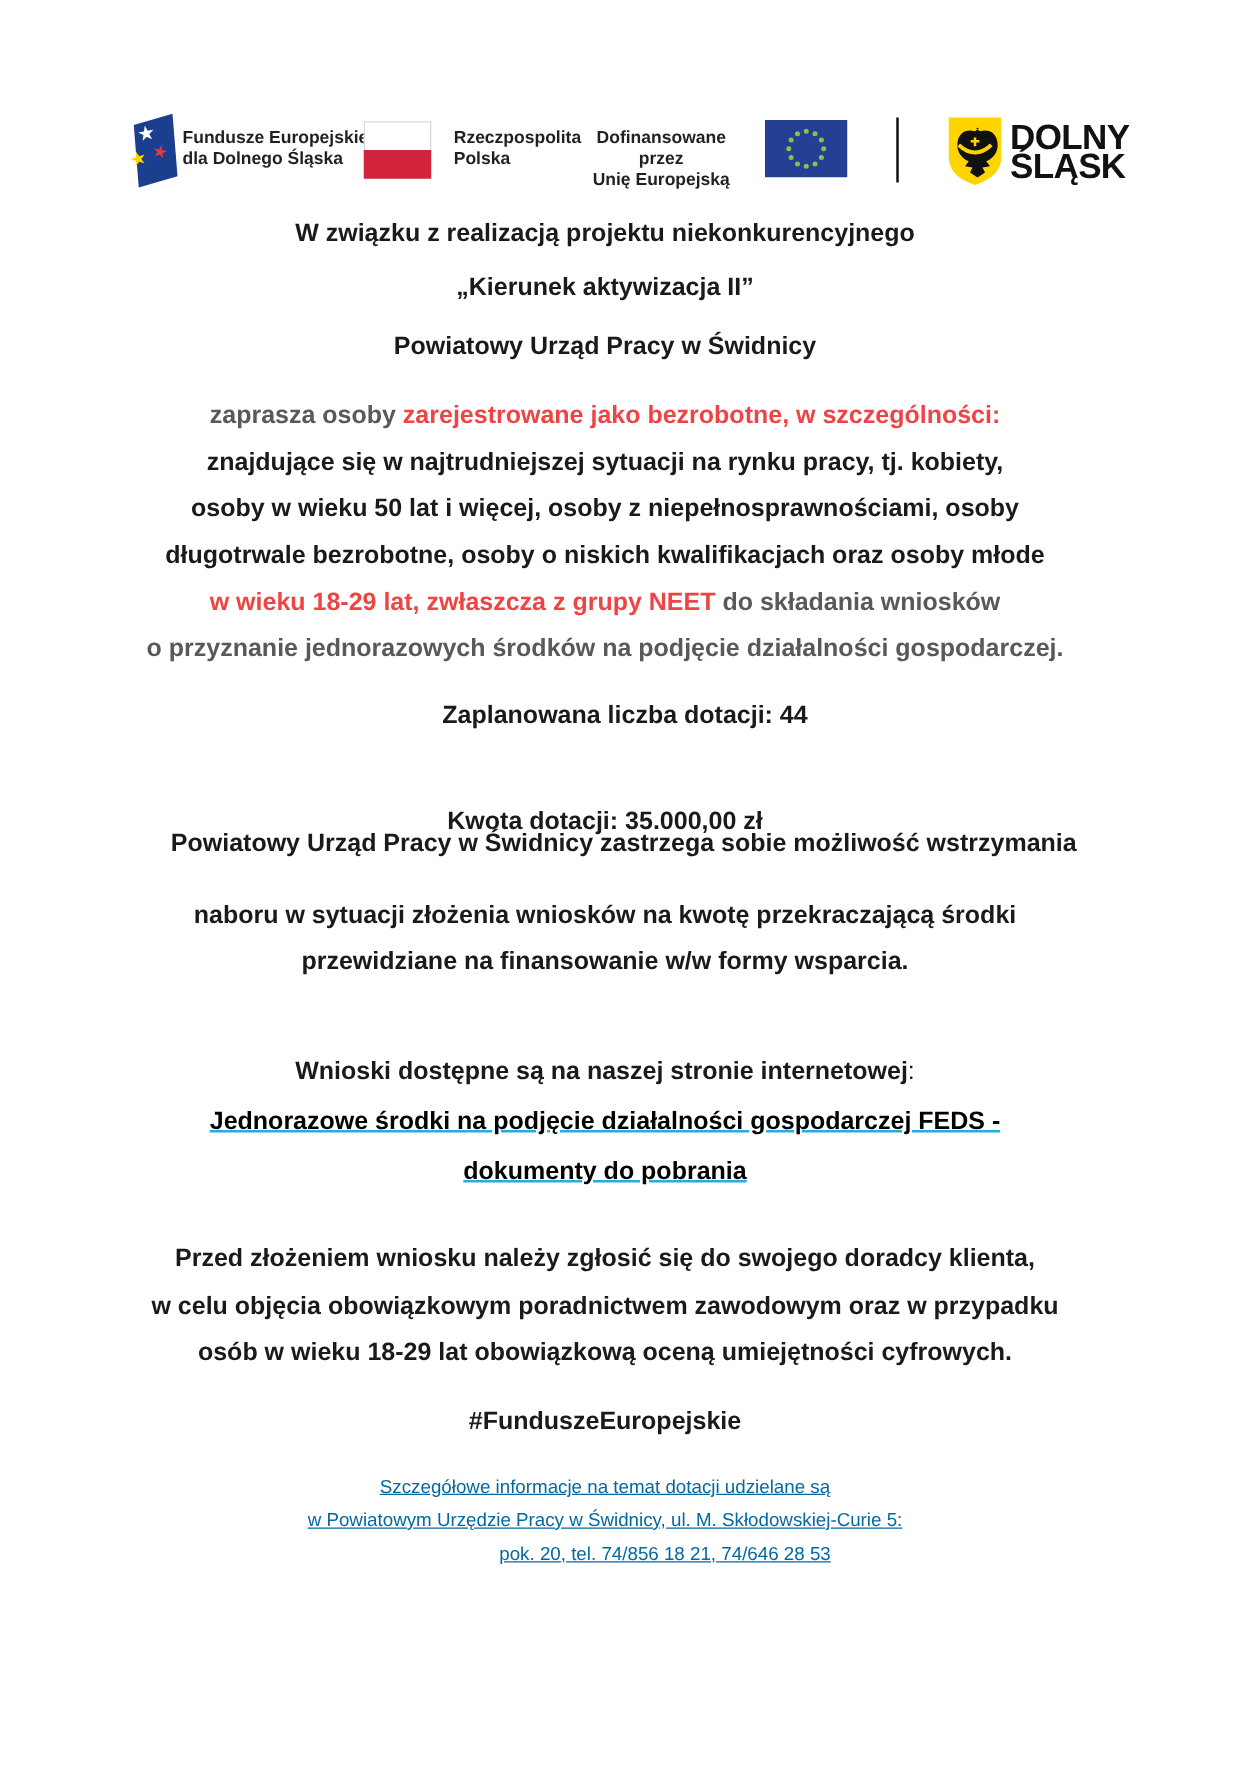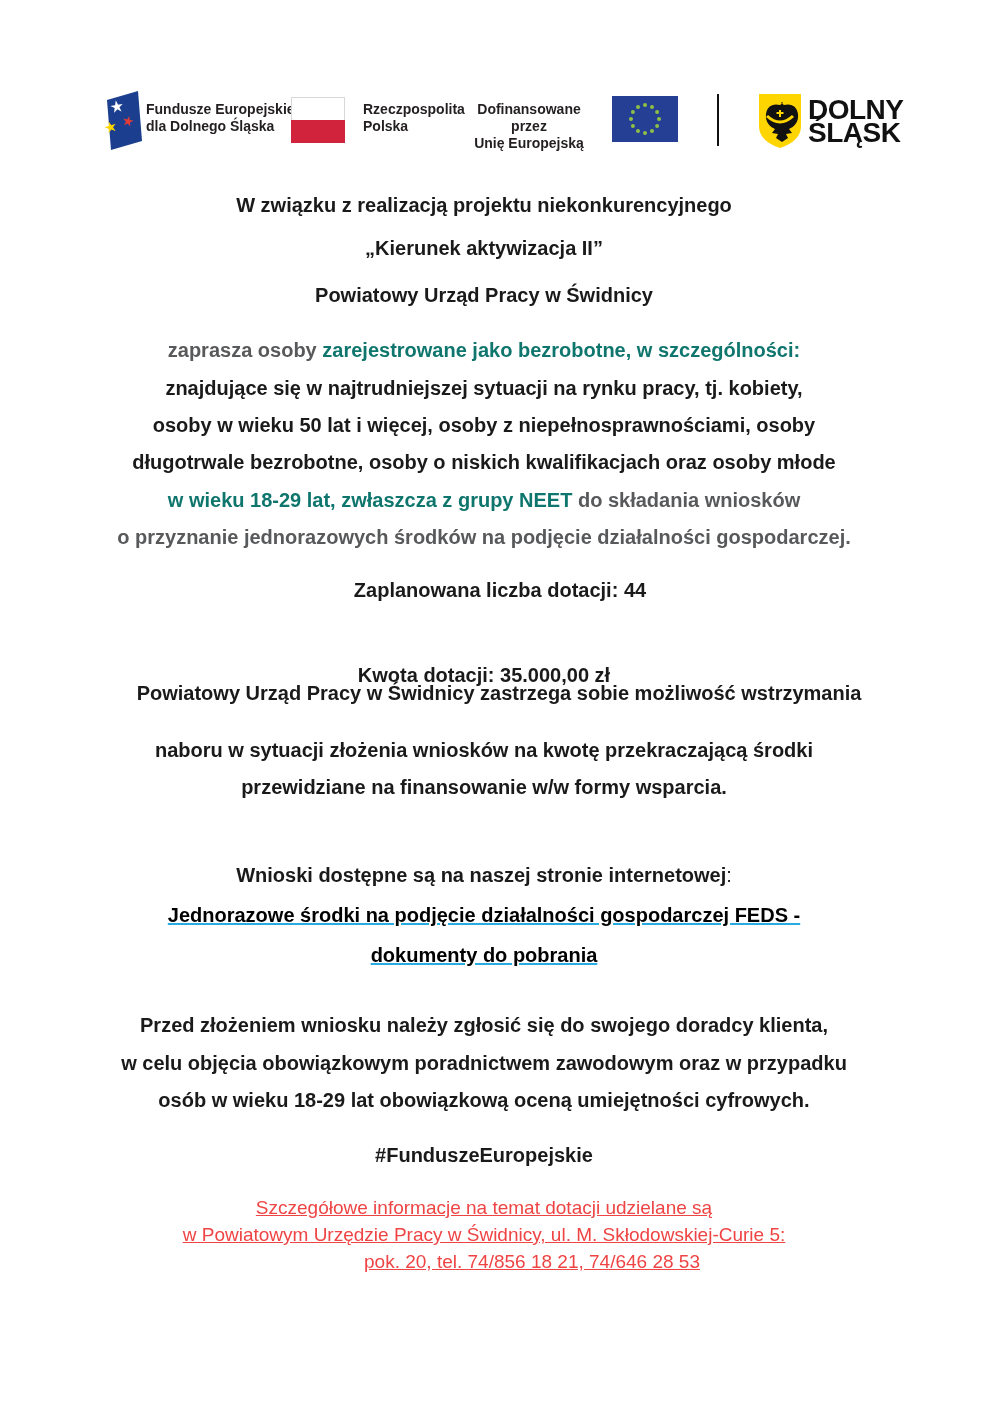--- a/index.html
+++ b/index.html
@@ -2,25 +2,25 @@
 <html lang="pl"><head>
 <meta charset="utf-8">
 <style>
   html,body{margin:0;padding:0;}
   body{
     width:1000px;height:1414px;background:#ffffff;position:relative;
     font-family:"Liberation Sans", sans-serif;color:#1a1a1a;overflow:hidden;
   }
   .abs{position:absolute;}
   .line{position:absolute;left:0;width:968px;text-align:center;font-size:20px;
-        font-weight:bold;line-height:26px;white-space:pre;margin-top:18px;}
+        font-weight:bold;line-height:26px;white-space:pre;}
   .gray{color:#58595b;}
-  .black{color:#0f766e;}
+  .black{color:#ef4444;}
   .link-line{color:#000000;text-decoration:underline;text-decoration-color:#29abe2;cursor:pointer;}
-  .footer-line{font-weight:normal;font-size:19px;text-decoration:underline;color:#ef4444;}
+  .footer-line{font-weight:normal;font-size:15px;text-decoration:underline;color:#0369a1;}
   .colon-reg{font-weight:normal;}
 
   
   .header-text{font-size:14px;font-weight:bold;color:#231f20;line-height:17px;}
   .eu-text{text-align:right;}
   .pl-flag{width:54px;height:46px;}
   .pl-flag .top{height:23px;background:#ffffff;border:1px solid #d8d8d8;border-bottom:none;box-sizing:border-box;}
   .pl-flag .bottom{height:23px;background:#d2233c;}
   .divider{width:2px;height:52px;background:#111111;}
   .ds-text{font-size:28px;font-weight:800;line-height:23px;color:#111111;letter-spacing:-0.5px;}

